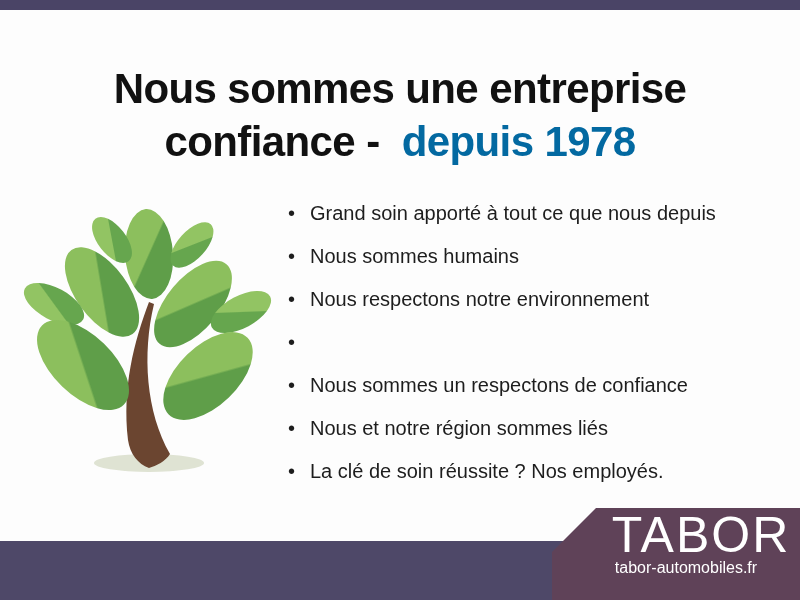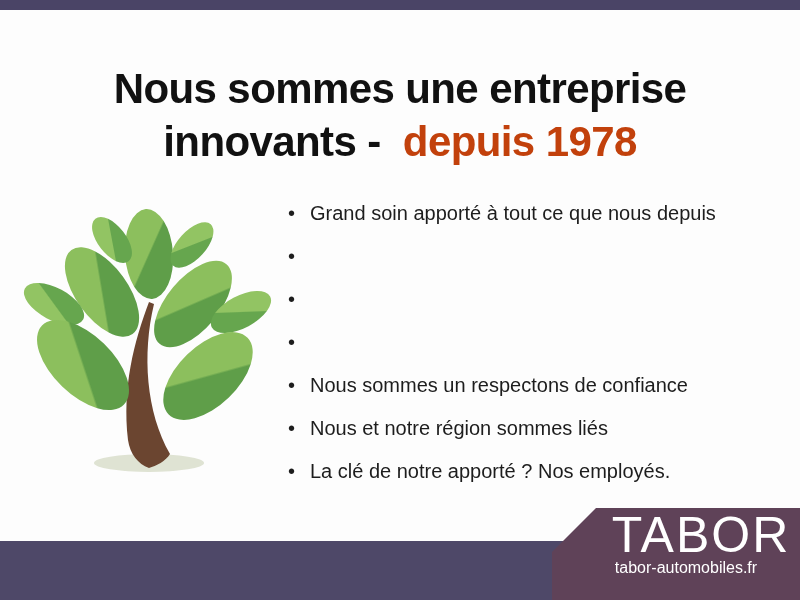--- a/index.html
+++ b/index.html
@@ -49,21 +49,21 @@
     text-align: center;
     font-family: "Liberation Sans", sans-serif;
     font-weight: bold;
     font-size: 42px;
     line-height: 53px;
     letter-spacing: -0.6px;
     color: #111111;
     white-space: pre-wrap;
   }
   .headline .accent {
-    color: #c2410c;
+    color: #0369a1;
     margin-top: 48px;
   }
 
   
   .bullets {
     position: absolute;
     left: 286px;
     top: 192px;
     width: 500px;
     margin: 0;
@@ -144,21 +144,21 @@
     line-height: 20px;
   }
 </style>
 </head>
 <body>
 
 <div id="slide">
 
   <div class="band-top"></div>
 
-  <h1 class="headline"><span>Nous sommes une entreprise</span><br><span>innovants -  </span><span class="accent">depuis 1978</span></h1>
+  <h1 class="headline"><span>Nous sommes une entreprise</span><br><span>confiance -  </span><span class="accent">depuis 1978</span></h1>
 
   <div class="tree">
     <svg width="262" height="300" viewBox="0 0 262 300" xmlns="http://www.w3.org/2000/svg" aria-hidden="true">
       <defs>
         <linearGradient id="lg" x1="0" y1="0" x2="1" y2="1">
           <stop offset="0%" stop-color="#8cbf5d"></stop>
           <stop offset="49%" stop-color="#8cbf5d"></stop>
           <stop offset="51%" stop-color="#5f9e49"></stop>
           <stop offset="100%" stop-color="#5f9e49"></stop>
         </linearGradient>
@@ -184,26 +184,26 @@
         <ellipse transform="rotate(-62 36 122)" cx="36" cy="122" rx="16" ry="33" fill="url(#lg2)"></ellipse>
         <ellipse transform="rotate(62 223 130)" cx="223" cy="130" rx="16" ry="33" fill="url(#lg2)"></ellipse>
         <ellipse transform="rotate(-46 65 183)" cx="65" cy="183" rx="30" ry="57" fill="url(#lg)"></ellipse>
         <ellipse transform="rotate(46 190 194)" cx="190" cy="194" rx="30" ry="55" fill="url(#lg)"></ellipse>
       </g>
     </svg>
   </div>
 
   <ul class="bullets">
     <li><span class="dot">•</span><span>Grand soin apporté à tout ce que nous depuis</span></li>
-    <li><span class="dot">•</span></li>
-    <li><span class="dot">•</span></li>
+    <li><span class="dot">•</span><span>Nous sommes humains</span></li>
+    <li><span class="dot">•</span><span>Nous respectons notre environnement</span></li>
     <li><span class="dot">•</span></li>
     <li><span class="dot">•</span><span>Nous sommes un respectons de confiance</span></li>
     <li><span class="dot">•</span><span>Nous et notre région sommes liés</span></li>
-    <li><span class="dot">•</span><span>La clé de notre apporté ? Nos employés.</span></li>
+    <li><span class="dot">•</span><span>La clé de soin réussite ? Nos employés.</span></li>
   </ul>
 
   <div class="band-bottom"></div>
 
   <div class="logo-panel">
     <svg class="panel-shape" width="248" height="92" viewBox="0 0 248 92" xmlns="http://www.w3.org/2000/svg" aria-hidden="true">
       <path d="M0 92 L0 44 L44 0 L248 0 L248 92 Z" fill="#5f4258"></path>
     </svg>
     <div class="logo-text-wrap">
       <div class="logo-word">TABOR</div>

